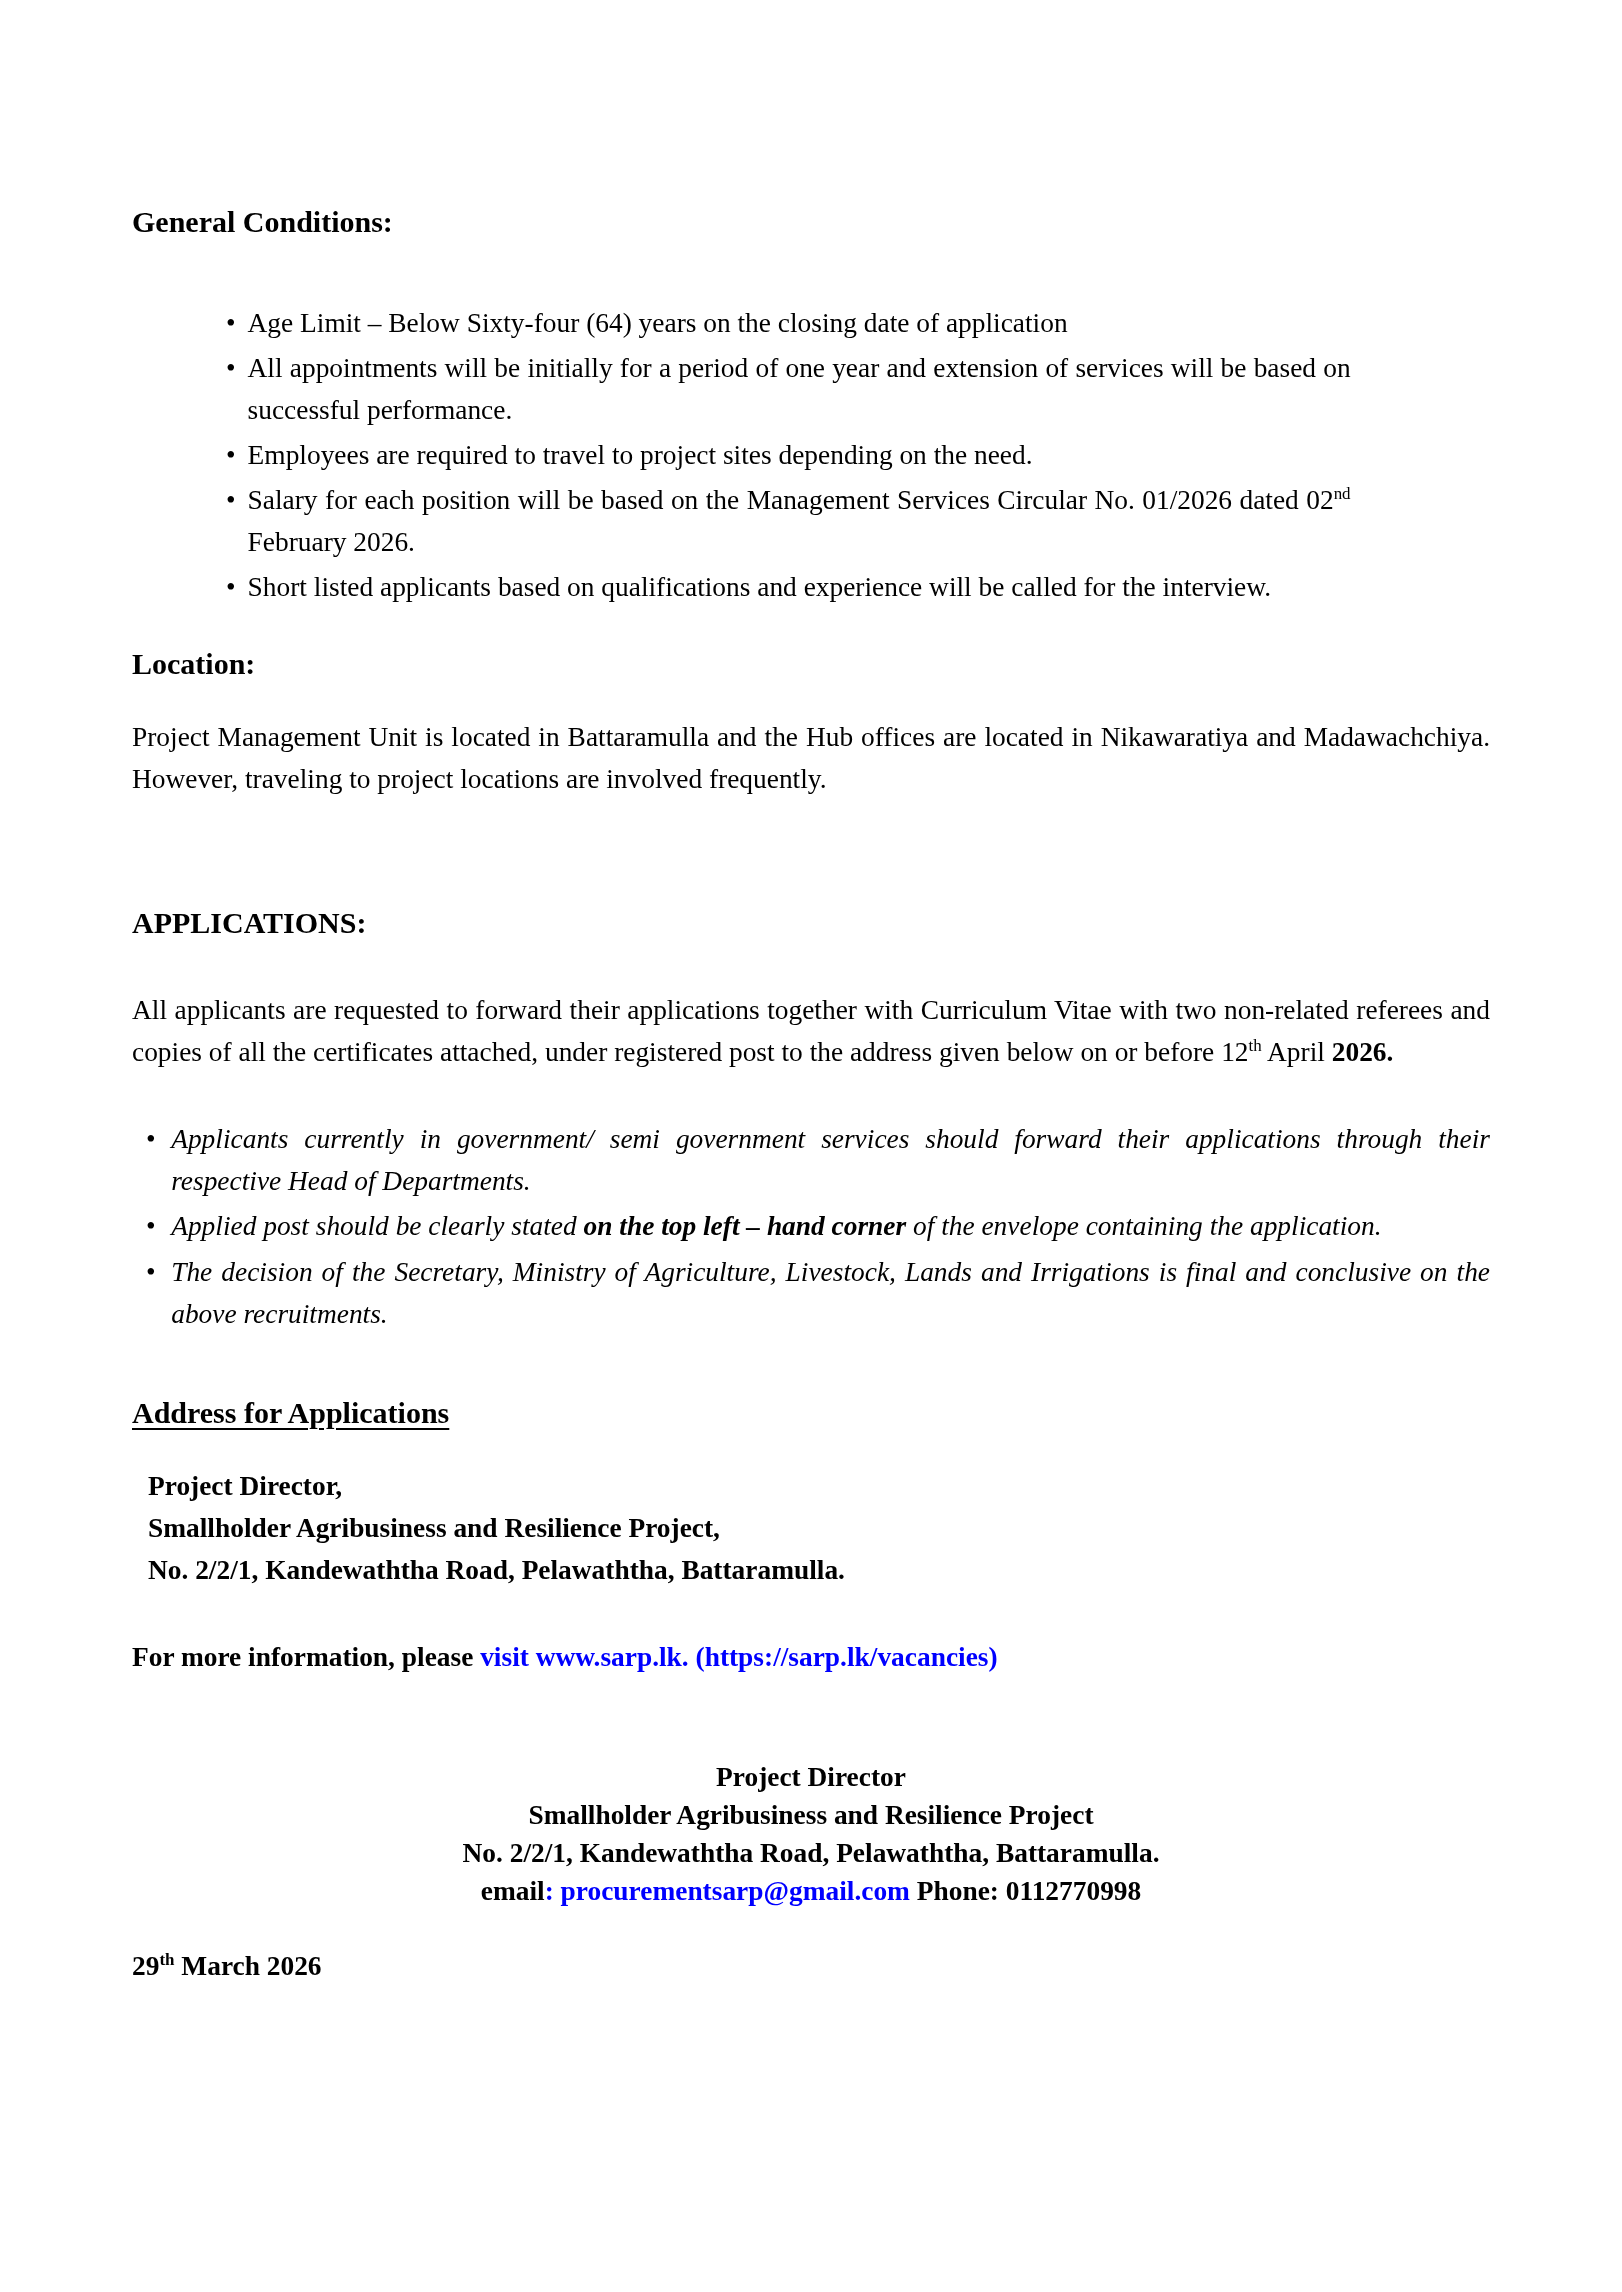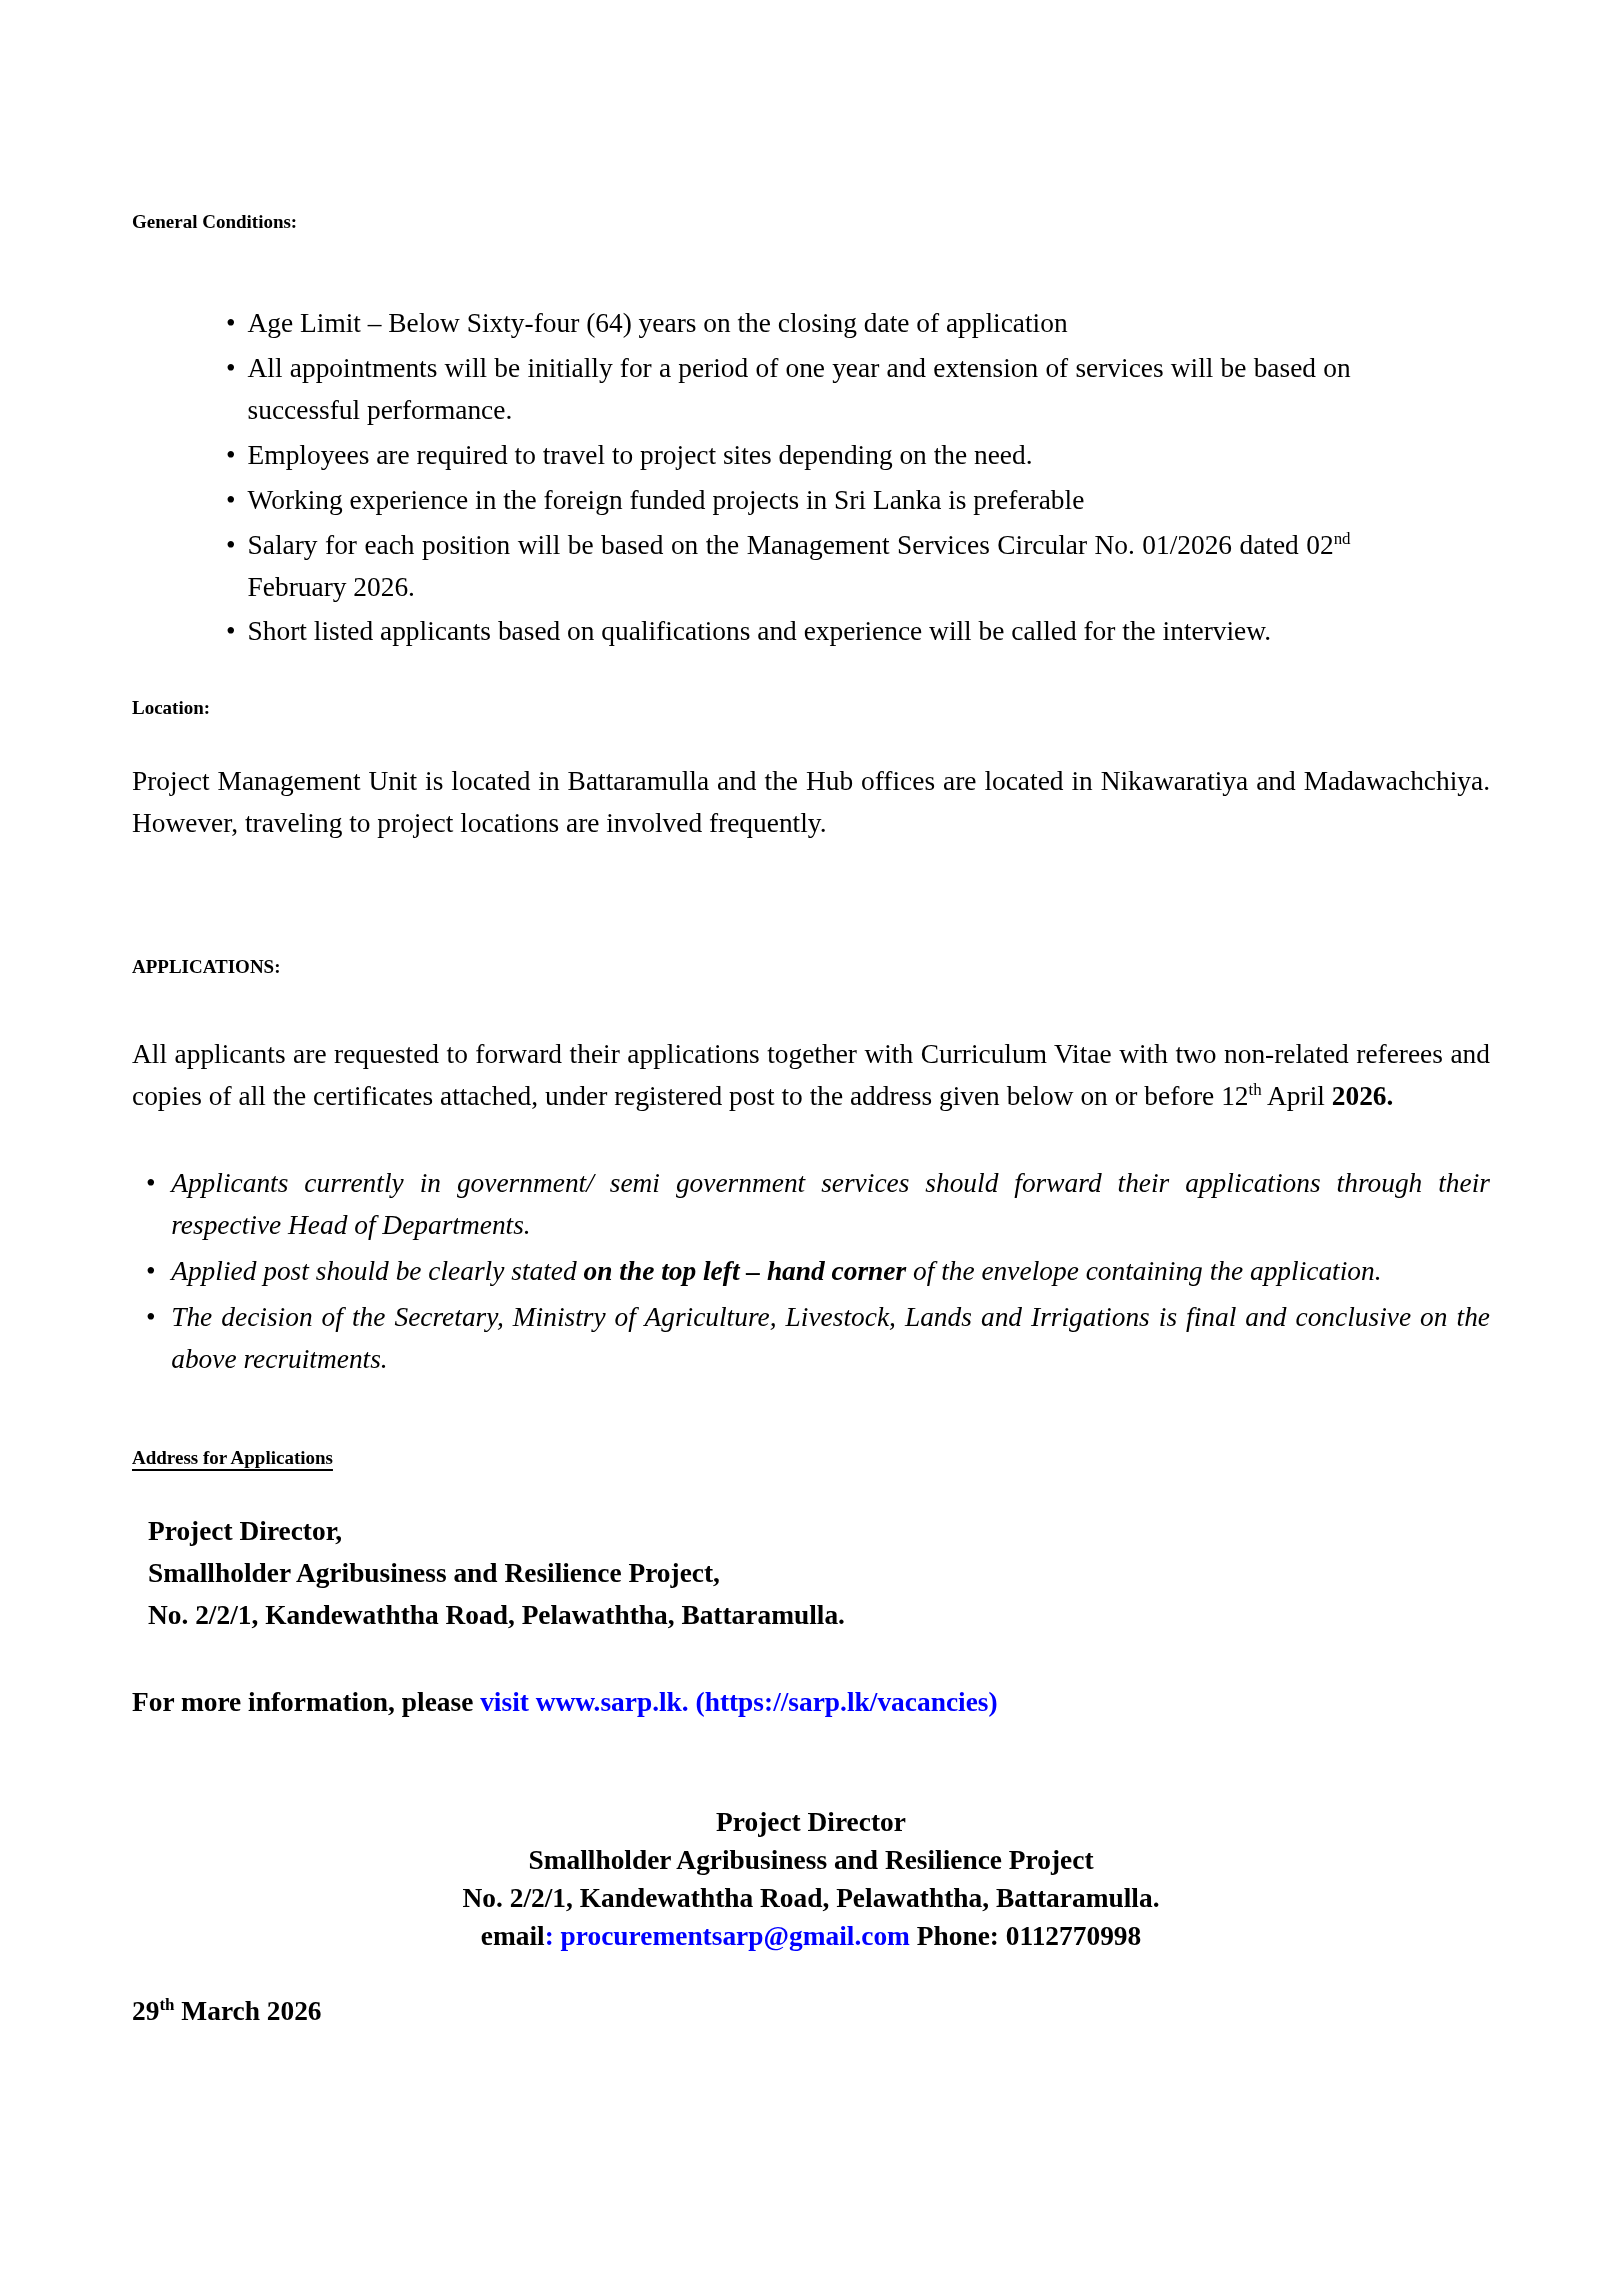--- a/index.html
+++ b/index.html
@@ -16,21 +16,21 @@
     background: #ffffff;
     font-family: "Liberation Serif", "DejaVu Serif", serif;
     font-size: 27.4px;
     line-height: 42px;
     color: #000000;
     overflow: hidden;
   }
   .h {
     font-weight: bold;
     margin: 0;
-    font-size: 19px;
+    font-size: 30px;
     line-height: 42px;
   }
   .h-underline span {
     text-decoration: underline;
     text-decoration-thickness: 2px;
     text-underline-offset: 4.9px;
   }
   p { margin: 0; }
   .justify { text-align: justify; }
 
@@ -112,23 +112,20 @@
     <li>
       <span>Age Limit – Below Sixty-four (64) years on the closing date of application</span>
     </li>
     <li>
       <span>All appointments will be initially for a period of one year and extension of services will be based on successful performance.</span>
     </li>
     <li>
       <span>Employees are required to travel to project sites depending on the need.</span>
     </li>
     <li>
-      <span>Working experience in the foreign funded projects in Sri Lanka is preferable</span>
-    </li>
-    <li>
       <span>Salary for each position will be based on the Management Services Circular No. 01/2026 dated 02</span><sup>nd</sup><span> February 2026.</span>
     </li>
     <li>
       <span>Short listed applicants based on qualifications and experience will be called for the interview.</span>
     </li>
   </ul>
 
   <p class="h mt-loc">Location:</p>
 
   <p class="justify mt-locp">Project Management Unit is located in Battaramulla and the Hub offices are located in Nikawaratiya and Madawachchiya. However, traveling to project locations are involved frequently.</p>

